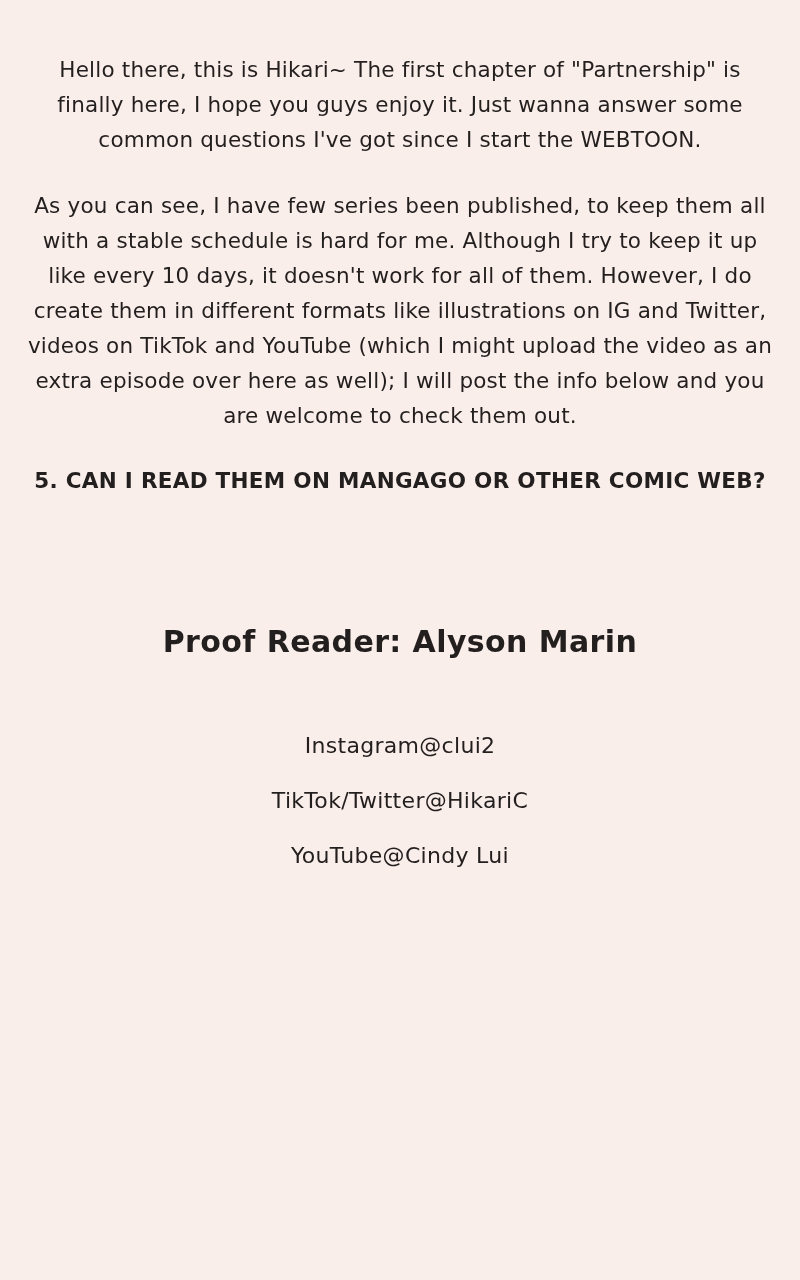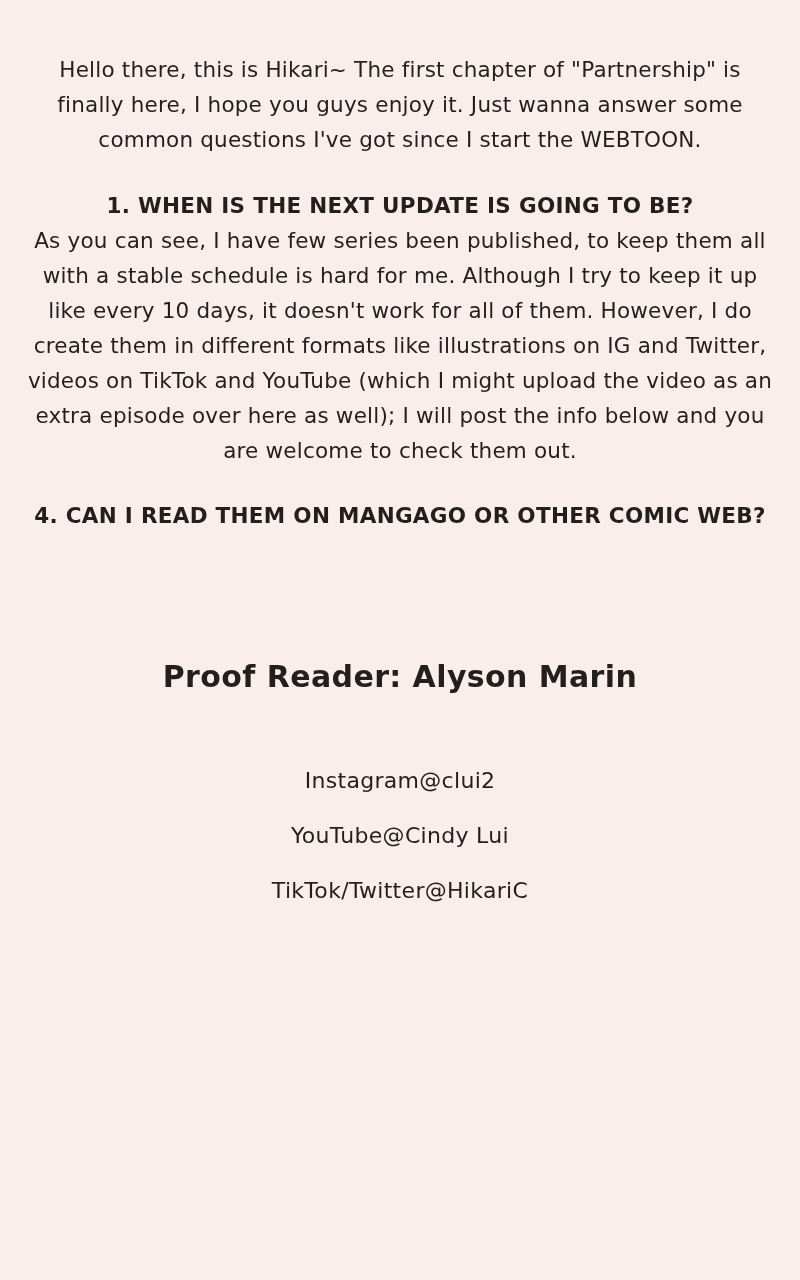--- a/index.html
+++ b/index.html
@@ -72,38 +72,37 @@
 </style>
 </head>
 <body>
 
 <div class="page">
 
   <p class="para">Hello there, this is Hikari~ The first chapter of "Partnership" is finally here, I hope you guys enjoy it. Just wanna answer some common questions I've got since I start the WEBTOON.</p>
 
   <div class="gap-lg"></div>
 
-  <p class="heading">1. WHEN IS THE NEXT UPDATE IS GOING TO BE?</p>
   <p class="para">As you can see, I have few series been published, to keep them all with a stable schedule is hard for me. Although I try to keep it up like every 10 days, it doesn't work for all of them. However, I do create them in different formats like illustrations on IG and Twitter, videos on TikTok and YouTube (which I might upload the video as an extra episode over here as well); I will post the info below and you are welcome to check them out.</p>
 
   <div class="gap-md"></div>
 
-  <p class="heading">4. CAN I READ THEM ON MANGAGO OR OTHER COMIC WEB?</p>
+  <p class="heading">5. CAN I READ THEM ON MANGAGO OR OTHER COMIC WEB?</p>
 
   <div class="gap-md"></div>
 
 
   <div class="gap-md"></div>
 
 
   <div class="gap-xl"></div>
 
   <p class="proof">Proof Reader: Alyson Marin</p>
 
   <div class="gap-xxl"></div>
 
   <div class="handles">
     <p class="handle">Instagram@clui2</p>
+    <p class="handle">TikTok/Twitter@HikariC</p>
     <p class="handle">YouTube@Cindy Lui</p>
-    <p class="handle">TikTok/Twitter@HikariC</p>
   </div>
 
 </div>
 
 </body></html>

